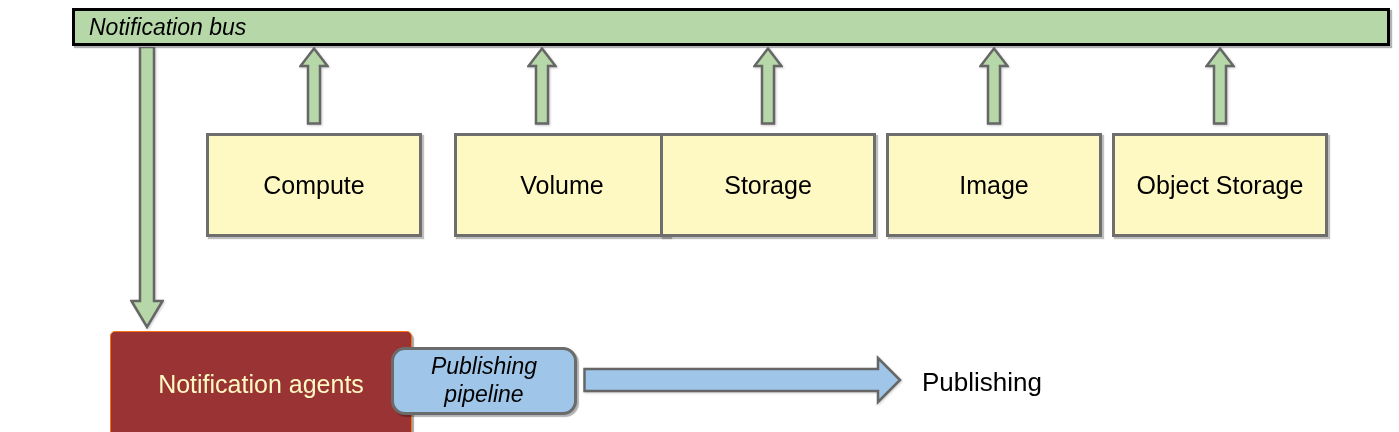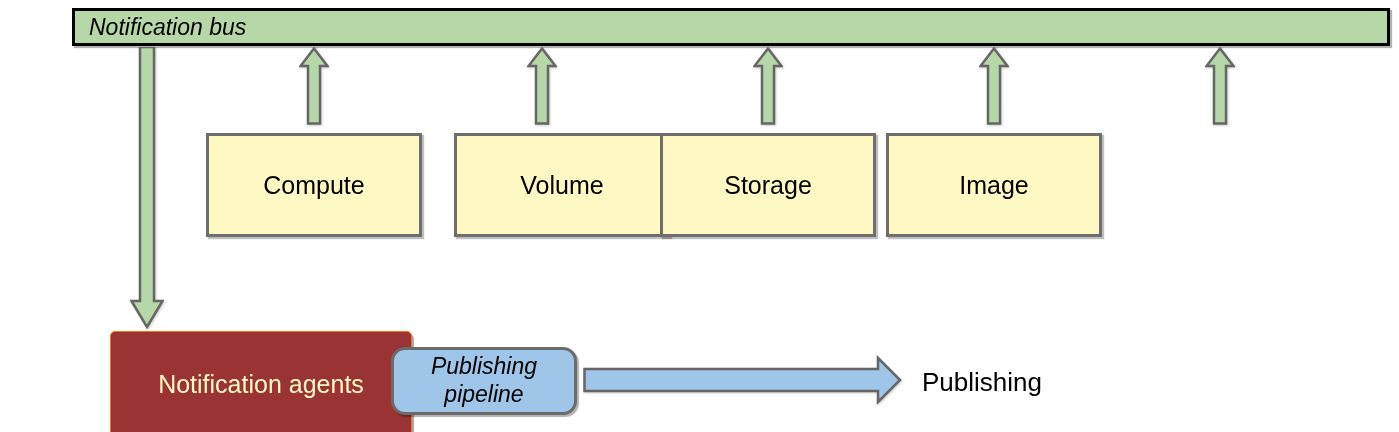--- a/index.html
+++ b/index.html
@@ -86,20 +86,23 @@
   </div>
   <div class="service s2">
     <span>Volume</span>
   </div>
   <div class="service s3">
     <span>Storage</span>
   </div>
   <div class="service s4">
     <span>Image</span>
   </div>
+  <div class="service s5">
+    <span>Object Storage</span>
+  </div>
 
   <svg class="down-arrow" viewBox="0 0 34 282">
     <polygon points="10,0 24,0 24,254 32.5,254 17,280 1.5,254 10,254" fill="#b6d7a8" stroke="#666666" stroke-width="2.5"></polygon>
   </svg>
 
 
   <div class="agents">
     <span>Notification agents</span>
   </div>
 

